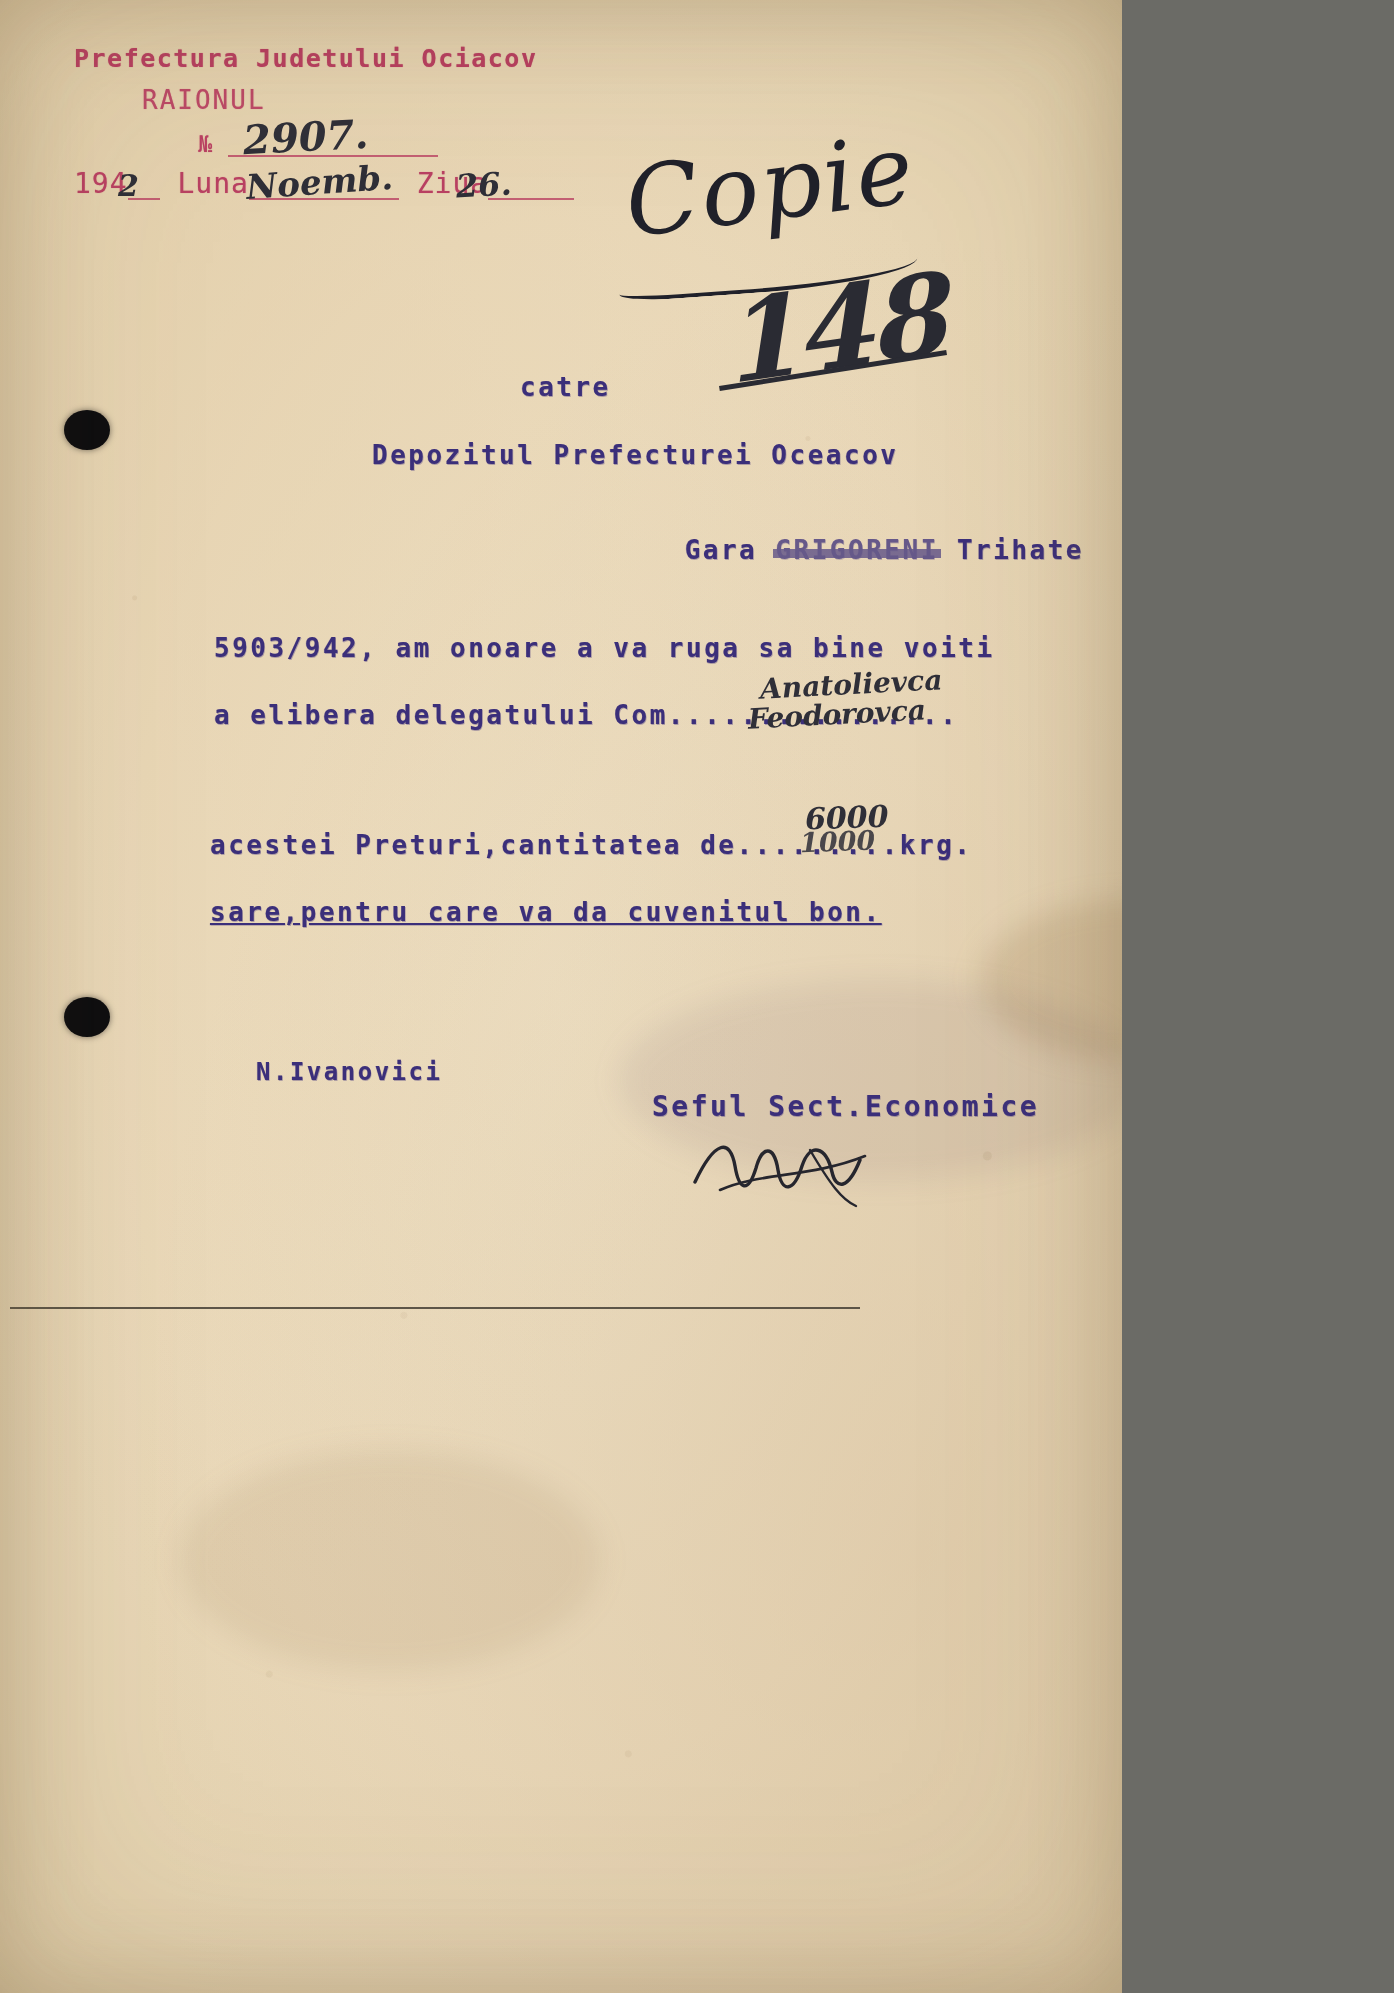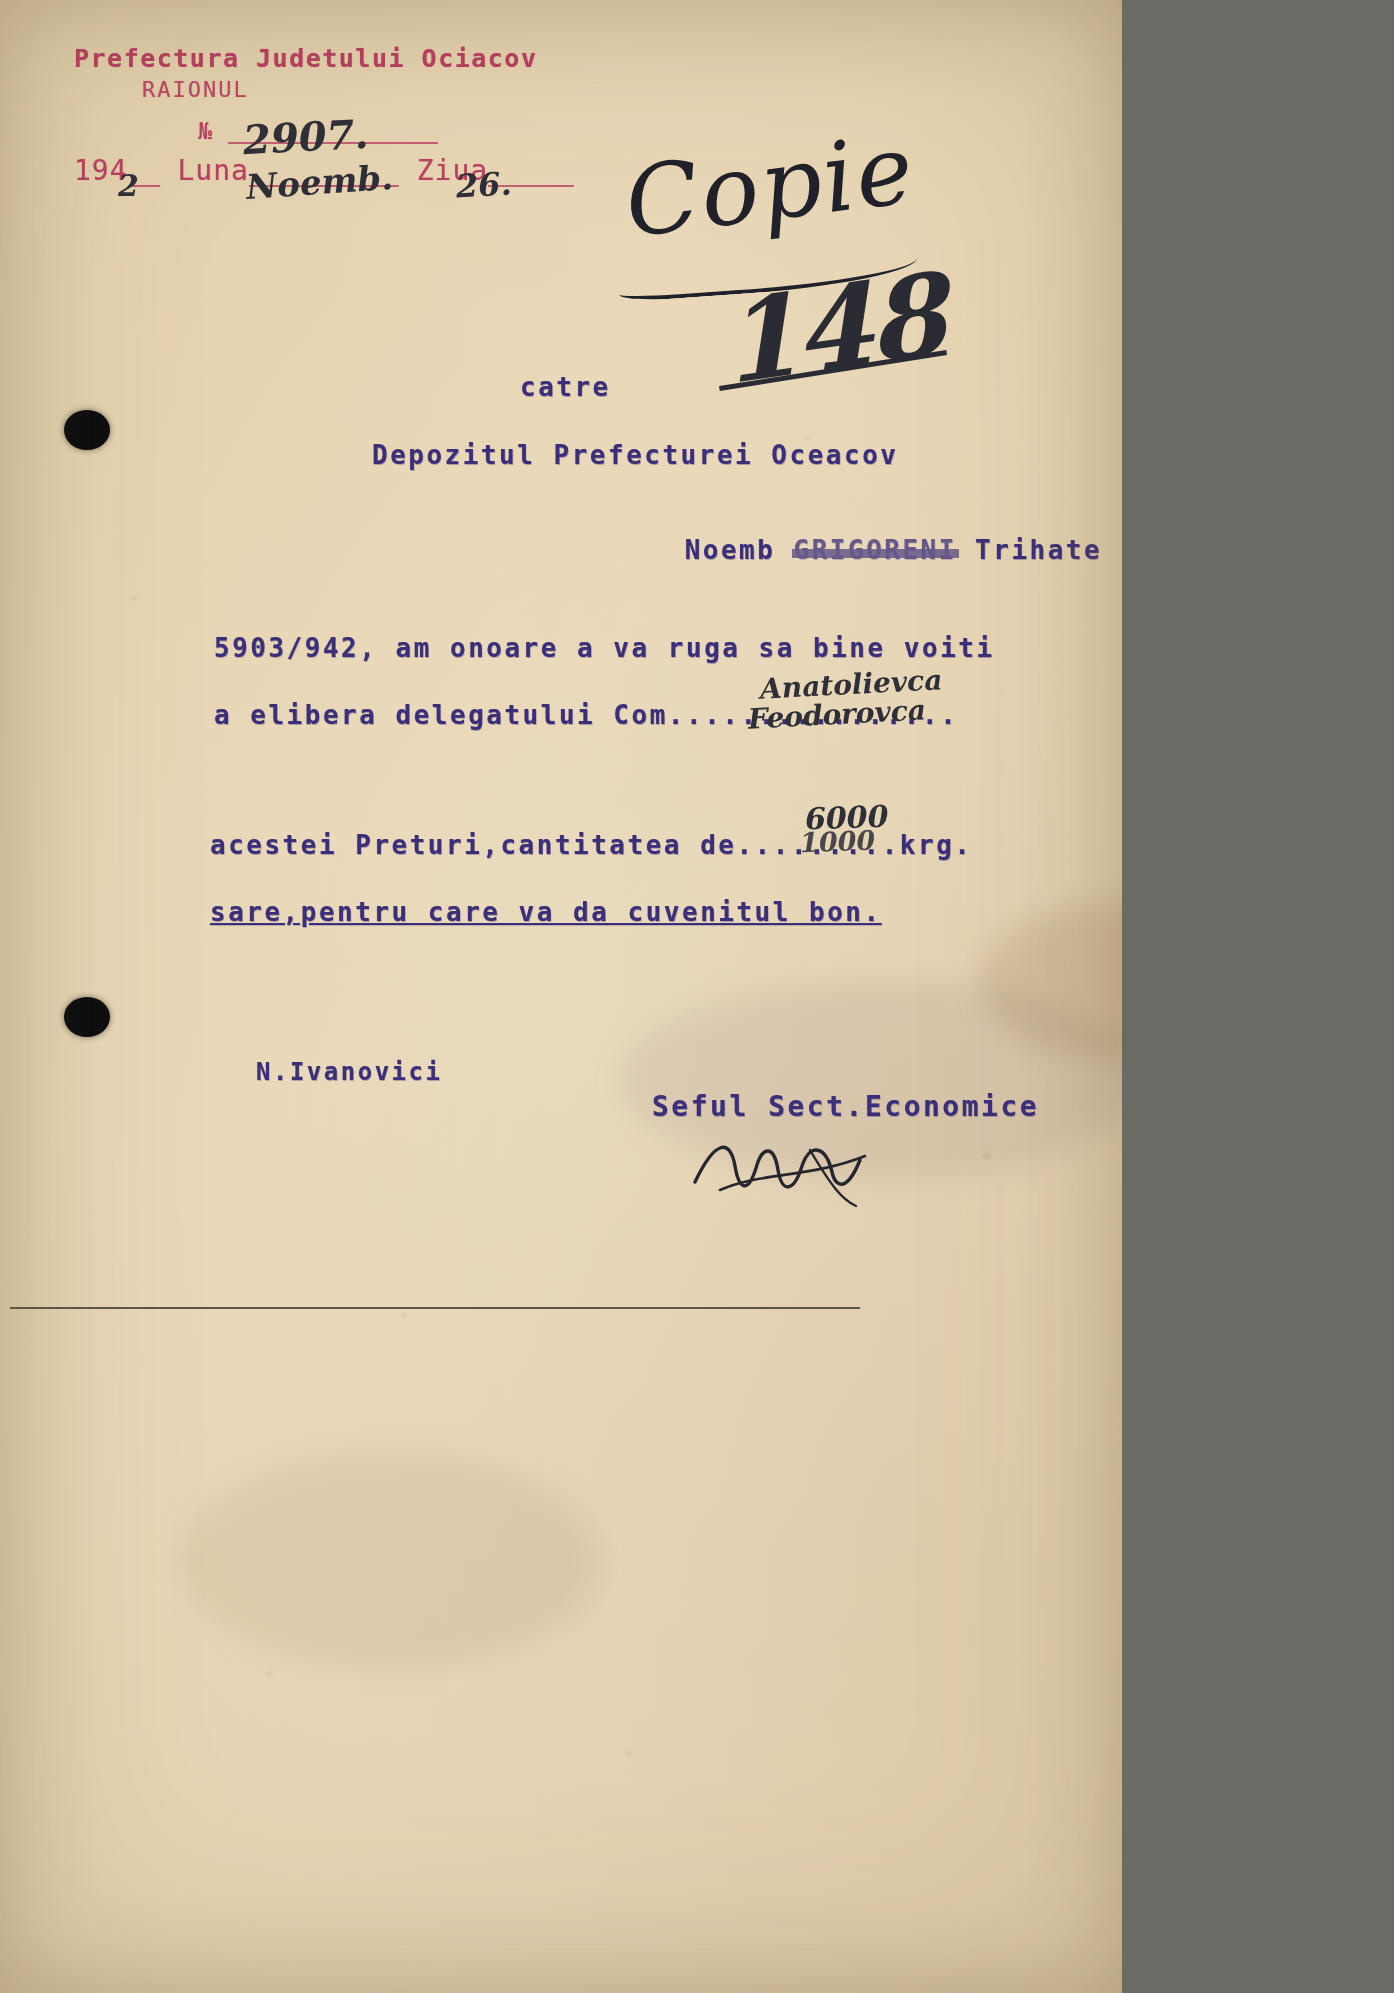--- a/index.html
+++ b/index.html
@@ -60,22 +60,22 @@
     text-shadow: 0 0 1px rgba(181,50,90,0.6);
   }
   .stamp .line1 {
     font-size: 25px;
     font-weight: bold;
     letter-spacing: 1.5px;
     white-space: nowrap;
     opacity: .92;
   }
   .stamp .line2 {
-    font-size: 22px;
-    margin-top: 4px;
+    font-size: 26px;
+    margin-top: 12px;
     margin-left: 68px;
     letter-spacing: 2px;
     opacity: .85;
   }
   .stamp .line3 {
     font-size: 23px;
     margin-top: 14px;
     margin-left: 124px;
     opacity: .9;
   }
@@ -310,21 +310,21 @@
   <div class="num148">148</div>
   <div class="num148-slash"></div>
 
   <div class="hole hole-1"></div>
   <div class="hole hole-2"></div>
 
   <div class="tw ln-catre">catre</div>
   <div class="tw ln-dep">Depozitul Prefecturei Oceacov</div>
 
   <div class="tw ln-gara">
-    <span>Noemb </span><span class="struck">GRIGORENI</span><span> Trihate</span>
+    <span>Gara </span><span class="struck">GRIGORENI</span><span> Trihate</span>
   </div>
 
   <div class="tw ln-5903">5903/942, am onoare a va ruga sa bine voiti</div>
   <div class="tw ln-elib">a elibera delegatului Com................</div>
   <div class="tw ln-acest">acestei Preturi,cantitatea de.........krg.</div>
   <div class="tw ln-sare">sare,pentru care va da cuvenitul bon.</div>
 
   <div class="hand hw-anatolie">Anatolievca</div>
   <div class="hand hw-feodorov">Feodorovca</div>
   <div class="hand hw-6000">6000</div>

